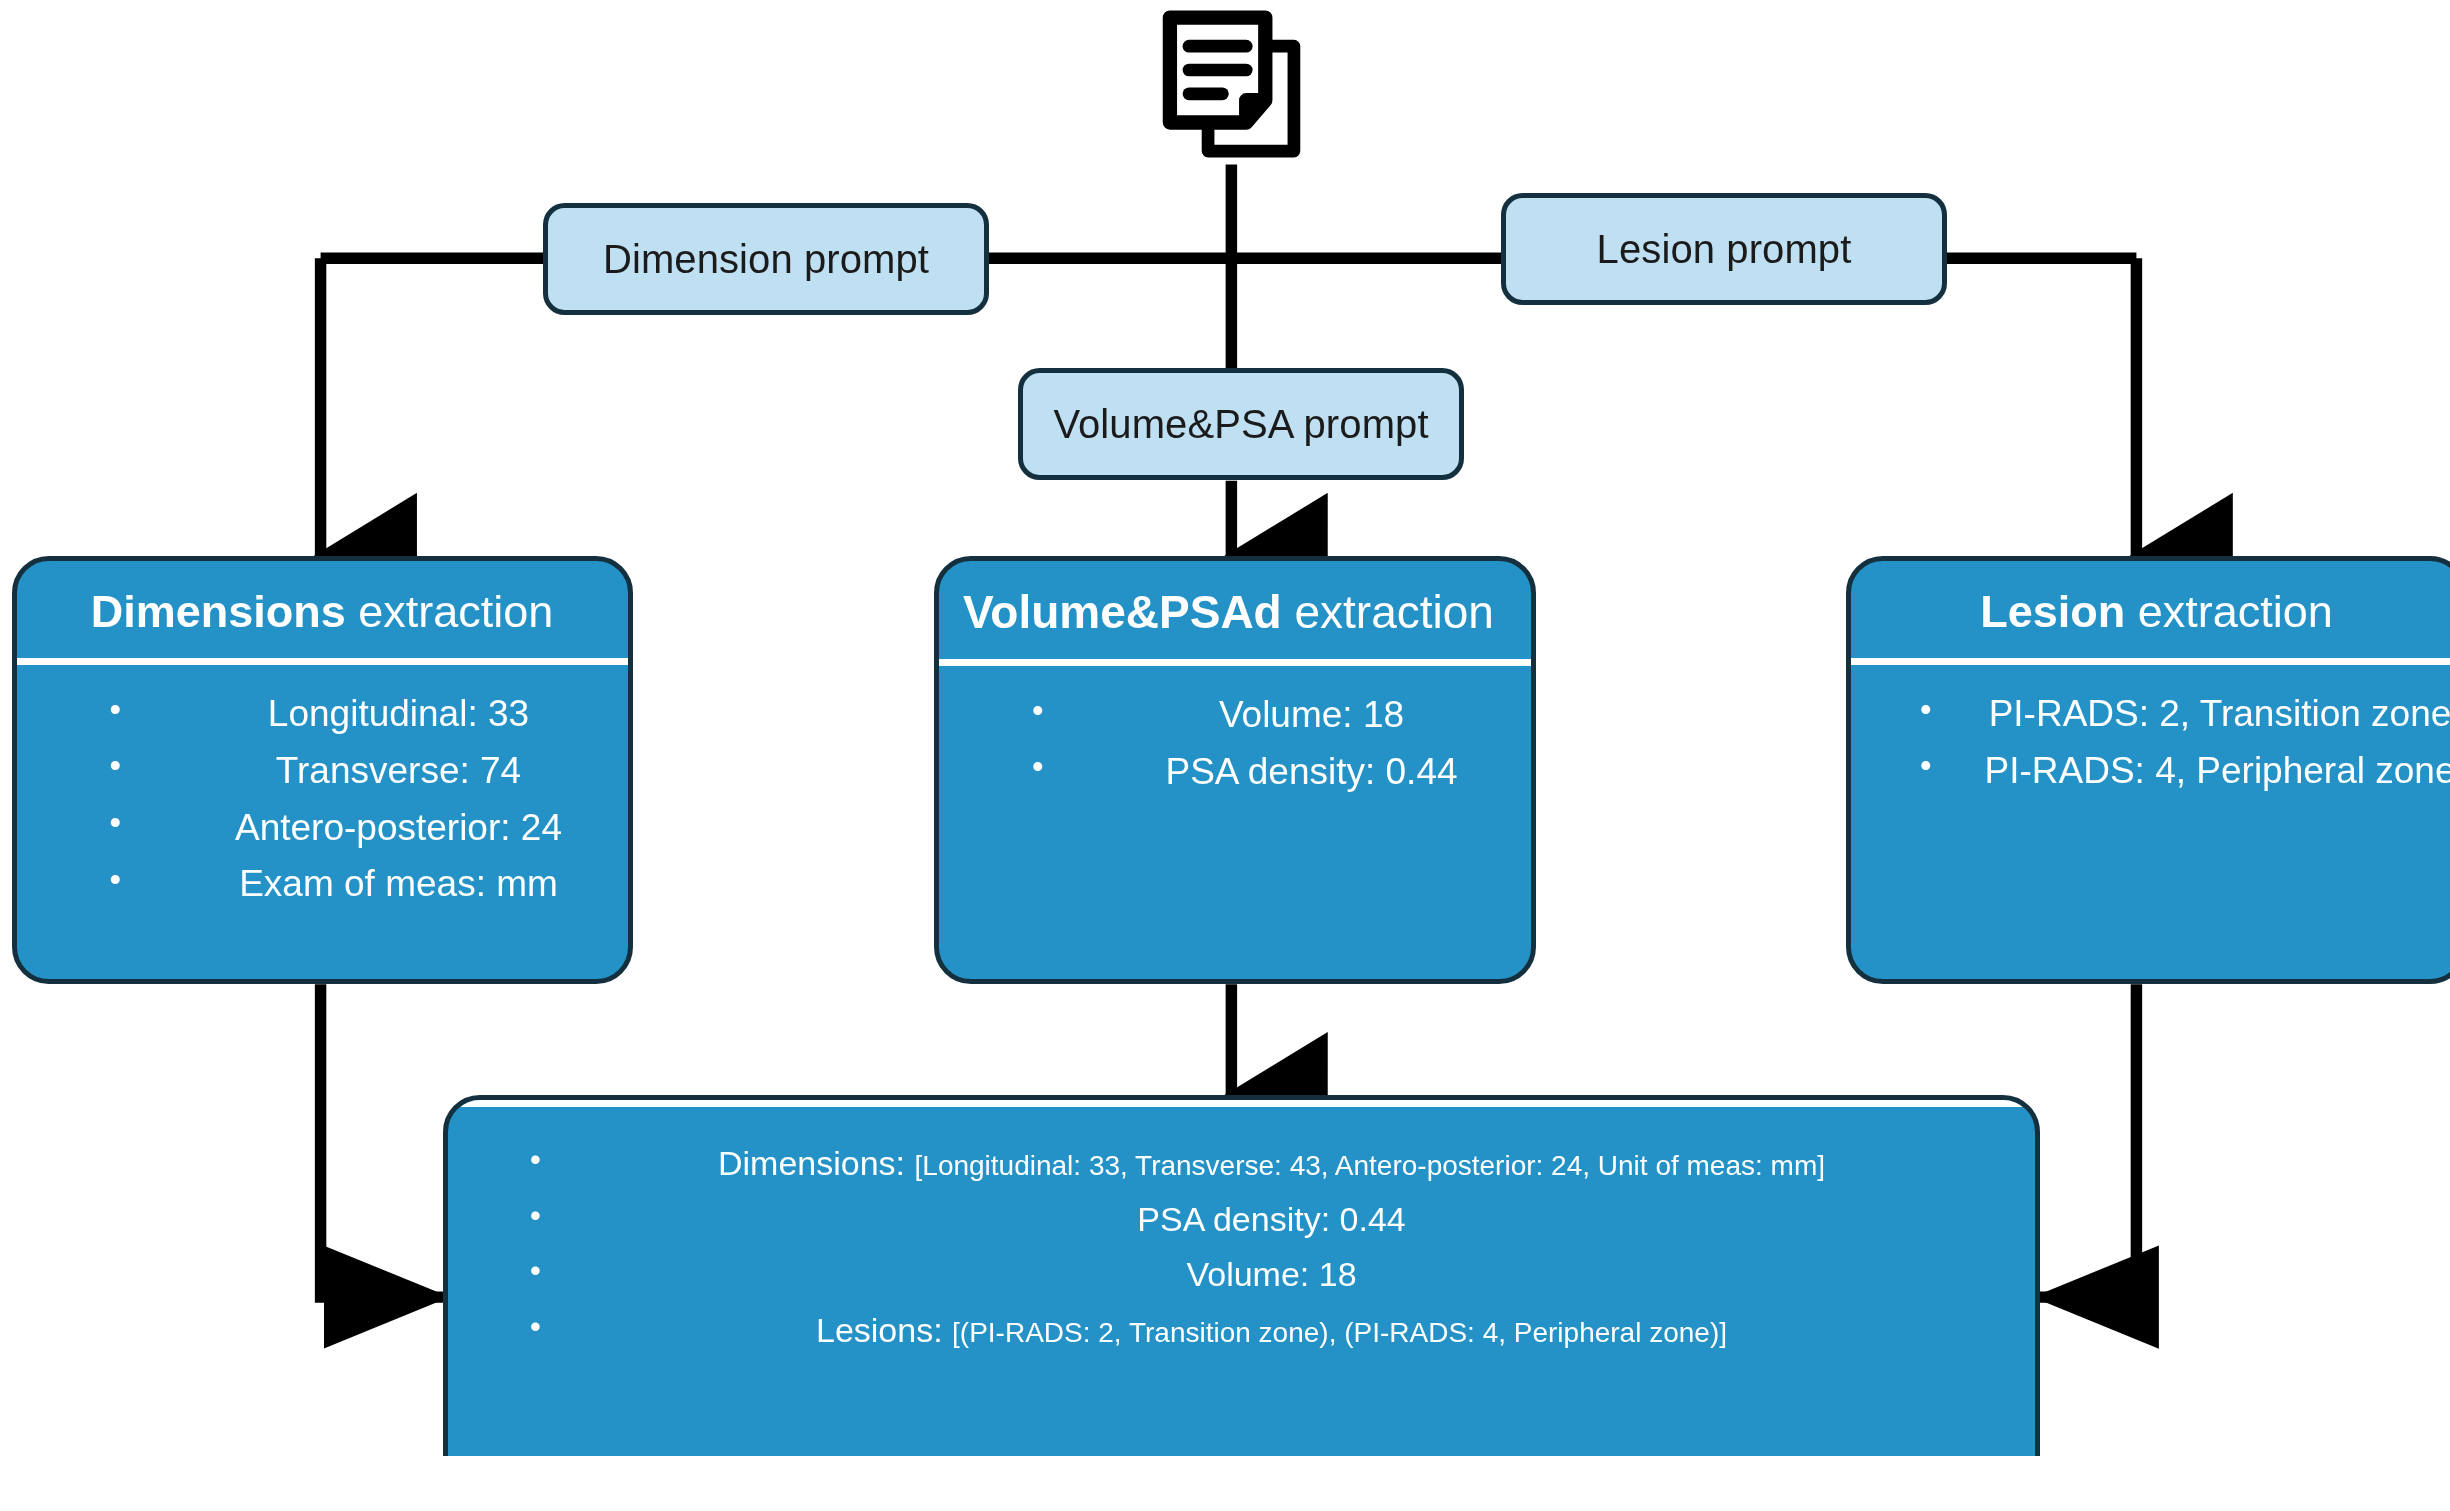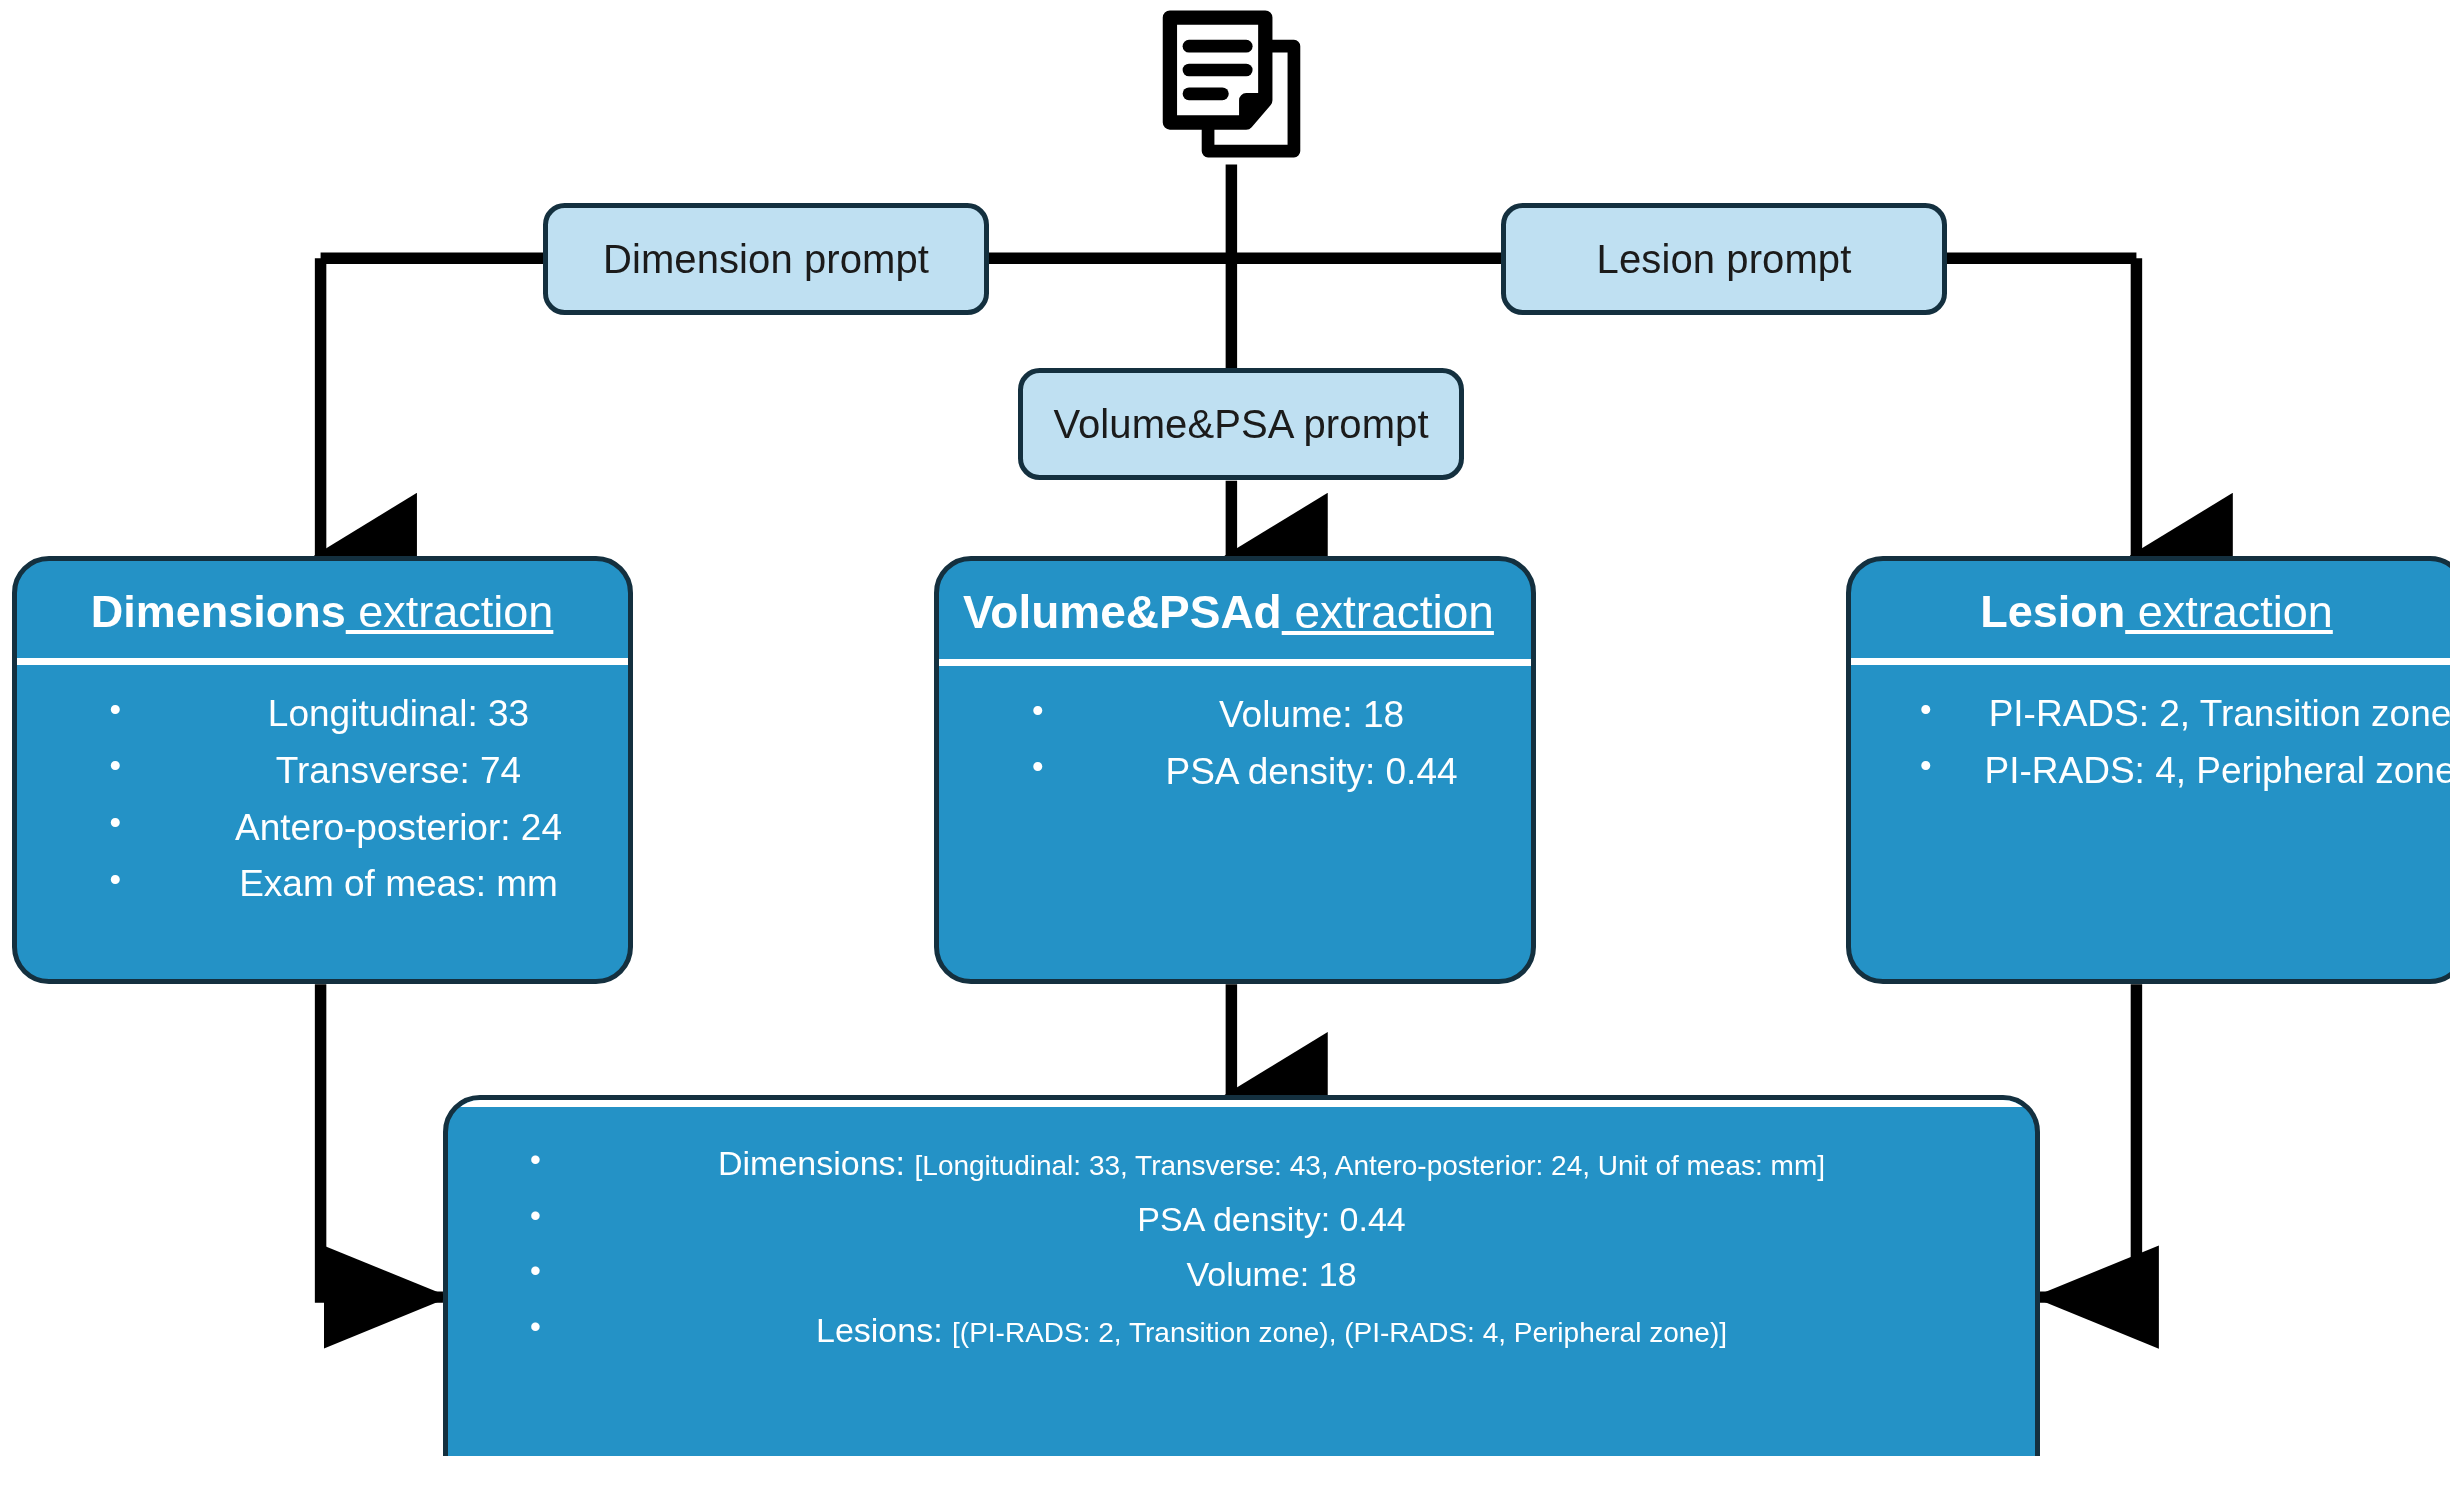--- a/index.html
+++ b/index.html
@@ -44,40 +44,40 @@
     display: flex;
     align-items: center;
     justify-content: center;
     color: #1b1b1b;
     font-size: 40px;
     font-weight: 400;
     letter-spacing: 0.1px;
     white-space: nowrap;
   }
   #prompt-dimension { left: 543px;  top: 203px; width: 446px; height: 112px; }
-  #prompt-lesion    { left: 1501px; top: 203px; width: 446px; height: 112px; }
+  #prompt-lesion    { left: 1501px; top: 193px; width: 446px; height: 112px; }
   #prompt-volpsa    { left: 1018px; top: 368px; width: 446px; height: 112px; }
 
   
   .card {
     position: absolute;
     background: #2492c6;
     border: 5.7px solid #14303f;
     border-radius: 37px;
     box-sizing: border-box;
     overflow: hidden;
     color: #ffffff;
   }
   .card-header {
     text-align: center;
     color: #ffffff;
     line-height: 1.05;
   }
   .card-header .strong { font-weight: 700; }
-  .card-header .light  { font-weight: 400; text-decoration: underline; }
+  .card-header .light  { font-weight: 400; }
   .card-divider {
     height: 7px;
     background: #ffffff;
     margin: 0;
   }
   .card-body {
     padding: 0;
     text-align: center;
   }
   ul.bullets {

